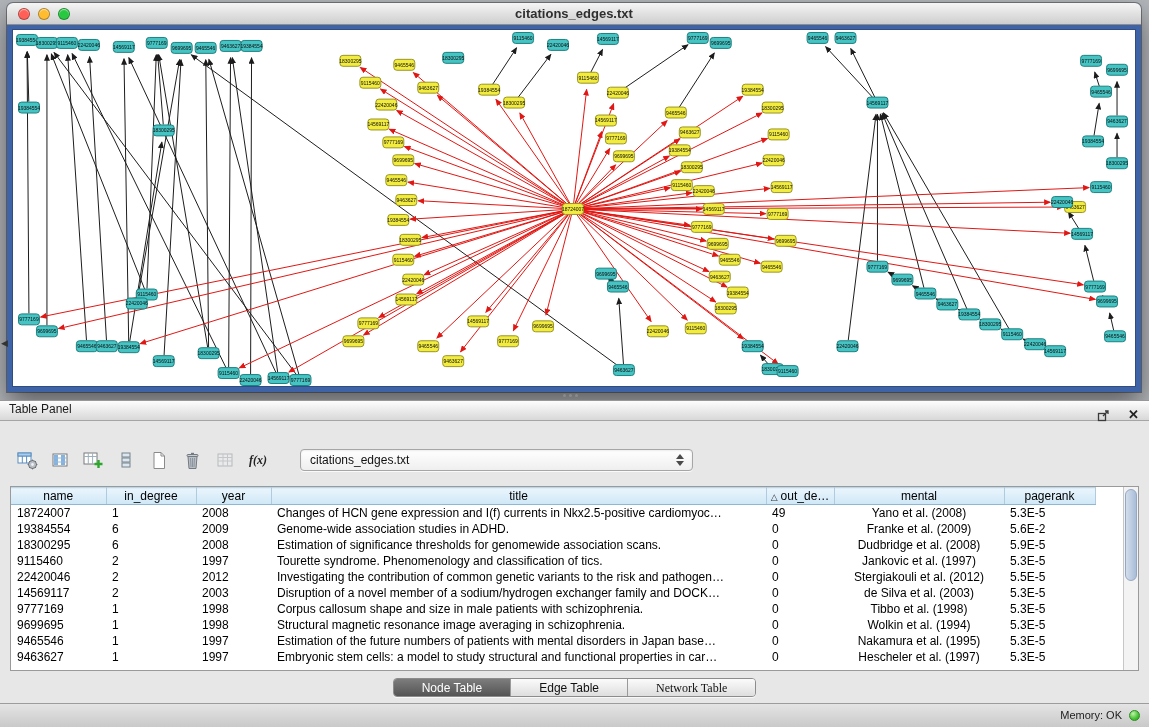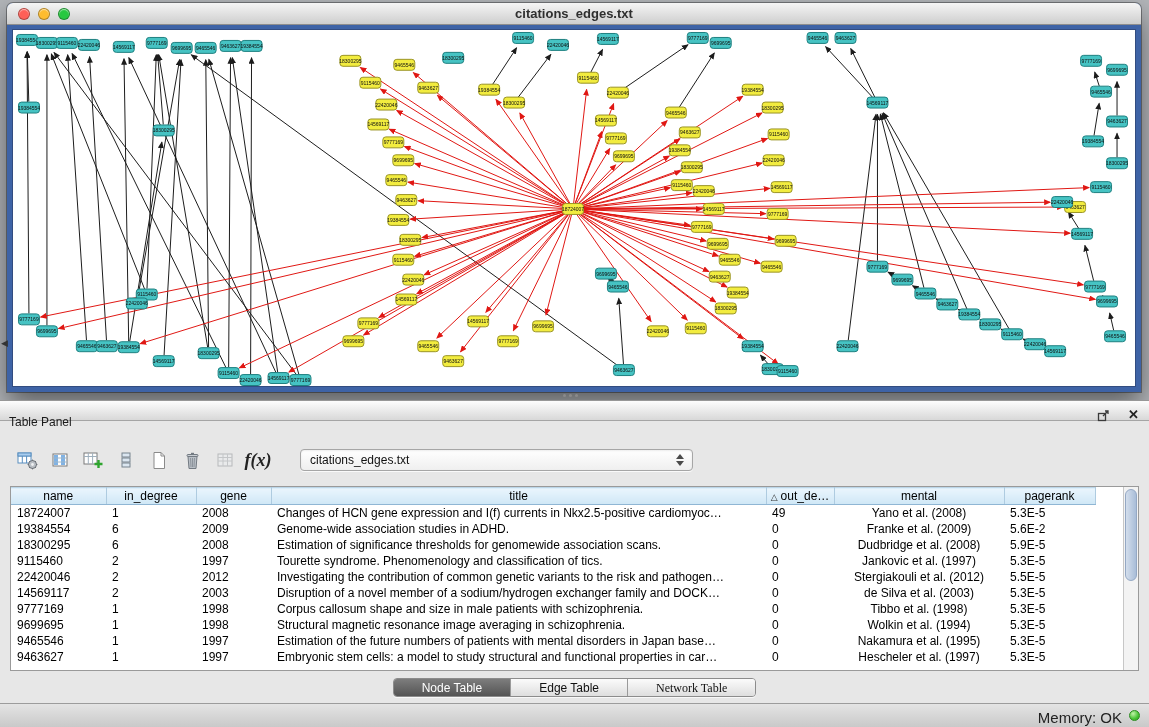--- a/index.html
+++ b/index.html
@@ -39,27 +39,27 @@
   .grip i { display:block; width:3px; height:3px; border-radius:50%; background:#8a8a8a;
             box-shadow:6px 0 0 #8a8a8a, 12px 0 0 #8a8a8a; }
 
   
   .table-panel {
     position:absolute; left:0; top:400px; width:1149px; height:303px;
     background:#e7e7e7; border-top:1px solid #979797;
   }
   .tp-header { height:20px; background:linear-gradient(#fdfdfd,#d8d8d8);
                border-bottom:1px solid #a5a5a5; position:relative; }
-  .tp-title { position:absolute; left:9px; top:14px; font-size:12px; color:#1b1b1b; }
+  .tp-title { position:absolute; left:9px; top:1px; font-size:12px; color:#1b1b1b; }
   .tp-actions { position:absolute; right:10px; top:2px; display:flex; gap:12px; align-items:center; }
   .close-x { font-size:13px; font-weight:bold; color:#222; line-height:16px; cursor:default; }
 
   .toolbar { position:absolute; left:14px; top:46px; height:26px; display:flex; align-items:center; }
   .icon-btn { width:26px; height:24px; display:flex; align-items:center; justify-content:center; margin-right:7px; }
-  .fx { font-family:"Liberation Serif", serif; font-style:italic; font-weight:bold; font-size:18px; color:#222; }
+  .fx { font-family:"Liberation Serif", serif; font-style:italic; font-weight:bold; font-size:12px; color:#222; }
   .combo {
     margin-left:22px; width:393px; height:22px; position:relative;
     border:1px solid #a6a6a6; border-radius:4px;
     background:linear-gradient(#ffffff,#efefef);
     box-shadow: inset 0 1px 2px rgba(0,0,0,.08), 0 1px 0 rgba(255,255,255,.8);
     display:flex; align-items:center; padding:0 26px 0 9px; font-size:12px; color:#111;
   }
   .combo-arrows { position:absolute; right:8px; top:4px; display:flex; flex-direction:column; gap:2px; }
   .tri-up { width:0; height:0; border-left:4px solid transparent; border-right:4px solid transparent; border-bottom:5px solid #4a4a4a; }
   .tri-down { width:0; height:0; border-left:4px solid transparent; border-right:4px solid transparent; border-top:5px solid #4a4a4a; }
@@ -86,21 +86,21 @@
   .seg { display:flex; border:1px solid #8c8c8c; border-radius:4px; overflow:hidden; height:19px;
          box-shadow:0 1px 0 rgba(255,255,255,.7); }
   .seg-item { padding:0 28px; font-size:12px; line-height:18px; color:#111;
               background:linear-gradient(#fbfbfb,#dedede); border-right:1px solid #9a9a9a; }
   .seg-item:last-child { border-right:none;font-family:Liberation Serif, serif; }
   .seg-item.selected { background:linear-gradient(#7d7d7d,#545454); color:#fff; }
 
   
   .status-bar { position:absolute; left:0; top:703px; width:1149px; height:24px;
                 background:linear-gradient(#e4e4e4,#c9c9c9); border-top:1px solid #9c9c9c; }
-  .memory { position:absolute; right:27px; top:5px; font-size:15px; color:#222; }
+  .memory { position:absolute; right:27px; top:5px; font-size:11px; color:#222; }
   .mem-dot { position:absolute; right:9px; top:6px; width:11px; height:11px; border-radius:50%;
              background:radial-gradient(circle at 35% 30%, #c0f2a8, #46c233 60%, #2f9e22);
              border:1px solid #2a8c1e; }
 </style>
 </head>
 <body>
 
 <div class="net-window">
   <div class="titlebar">
     <div class="lights">
@@ -800,21 +800,21 @@
           <col style="width: 75px;">
           <col style="width: 495px;">
           <col style="width: 68px;">
           <col style="width: 170px;">
           <col style="width: 91px;">
         </colgroup>
       <thead>
           <tr id="header-row">
             <th><span>name</span></th>
             <th><span>in_degree</span></th>
-            <th><span>gene</span></th>
+            <th><span>year</span></th>
             <th><span>title</span></th>
             <th><span class="sort-icon">△</span><span>out_de…</span></th>
             <th><span>mental</span></th>
             <th><span>pagerank</span></th>
           </tr>
         </thead>
       <tbody id="table-body">
           <tr>
             <td>18724007</td>
             <td>1</td>

